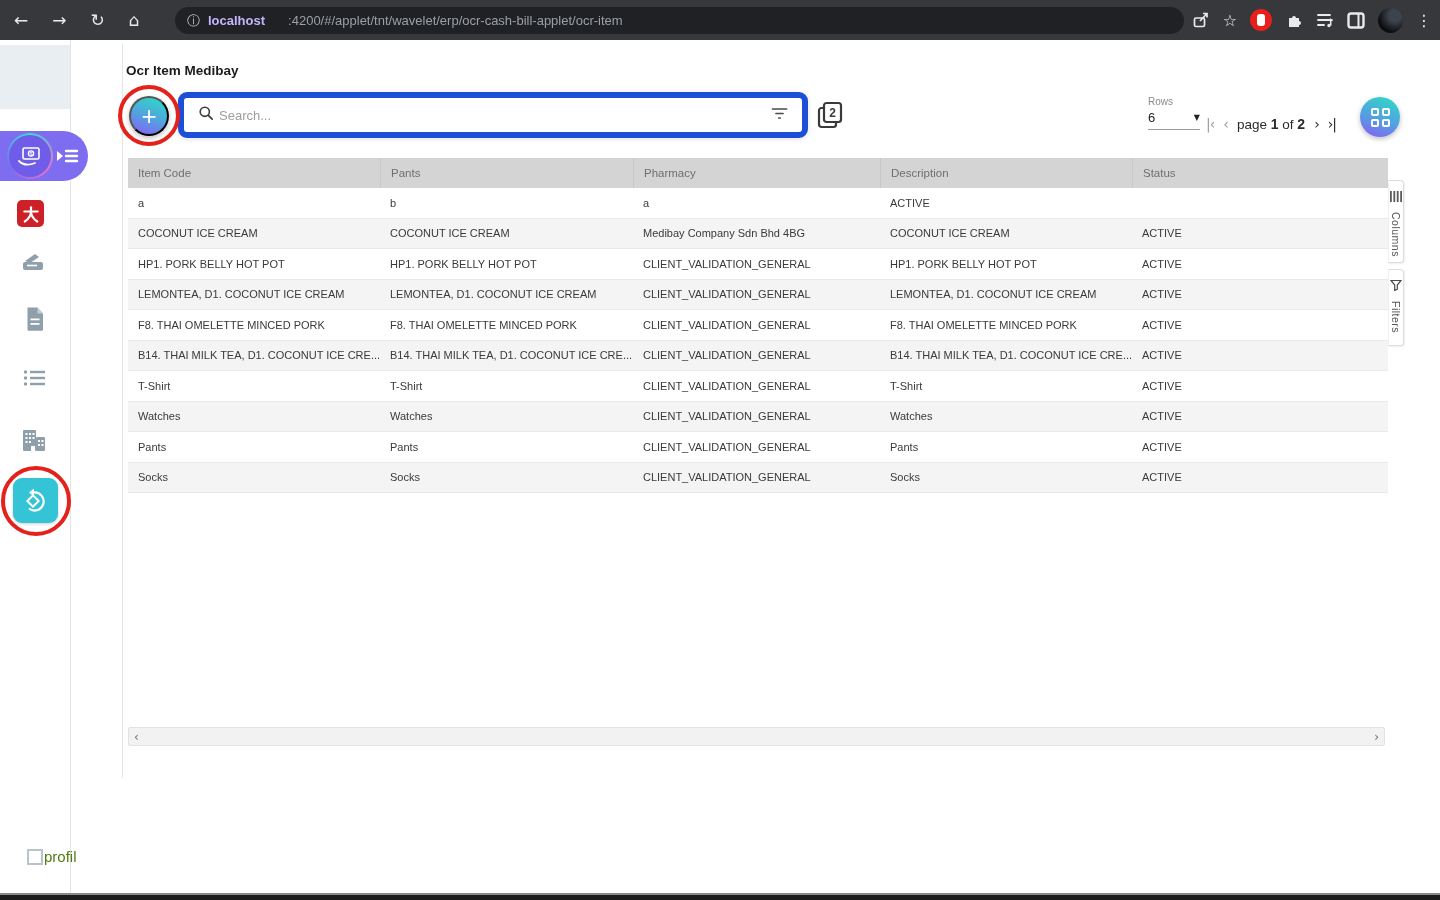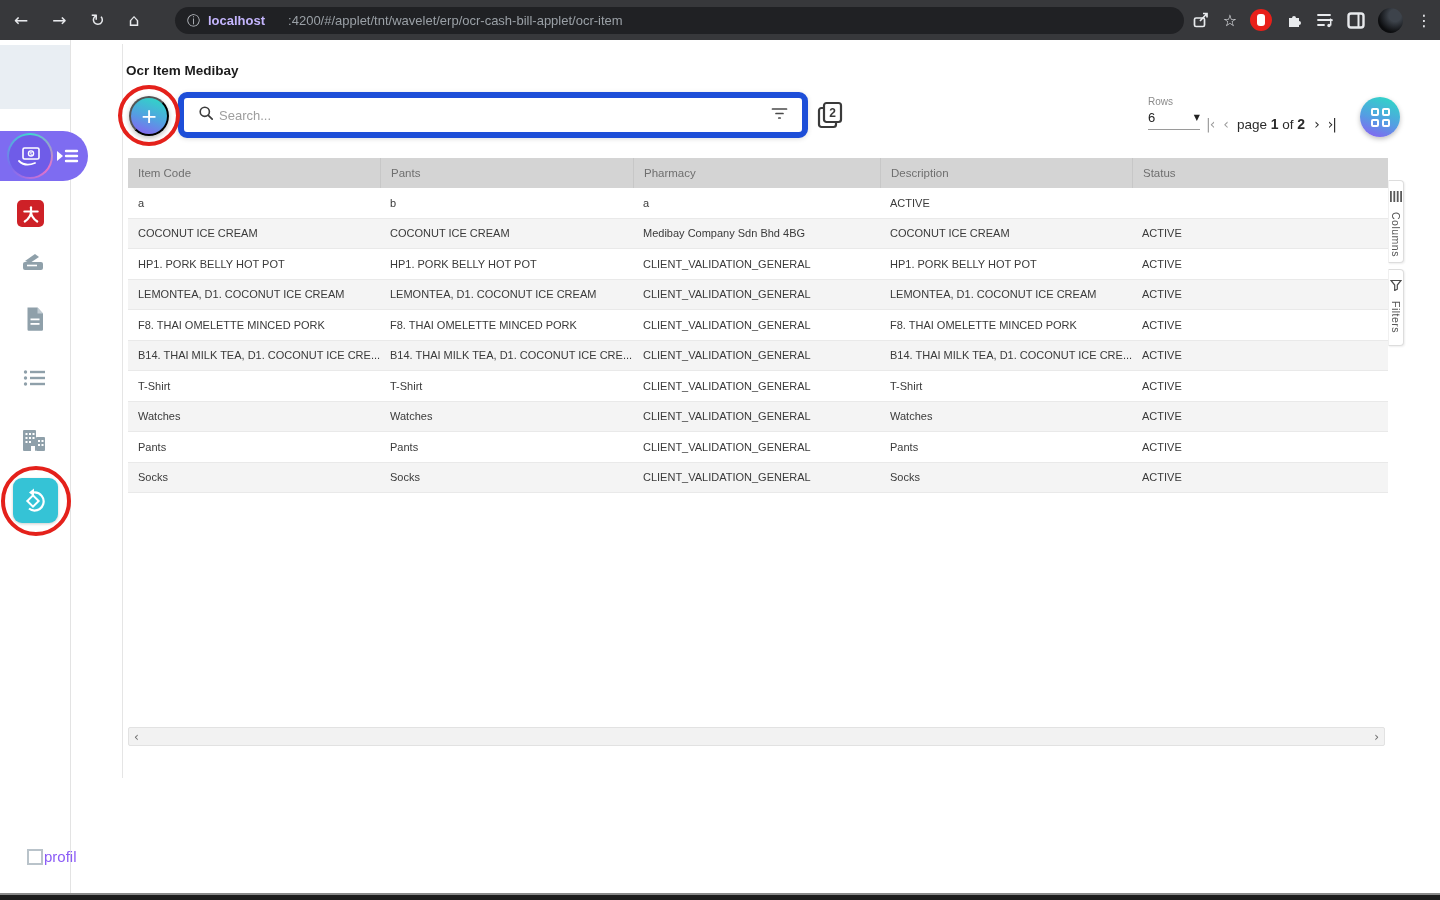--- a/index.html
+++ b/index.html
@@ -31,21 +31,21 @@
     background:conic-gradient(#3fd9cf,#e973c8,#7b6cf0,#3fd9cf); padding:2px; }
   .pill-avatar-inner { width:100%; height:100%; border-radius:50%; background:#6f5ce8;
     display:flex; align-items:center; justify-content:center; }
   .pill-expand { position:absolute; right:9px; top:16px; }
   .sb-item { position:absolute; display:flex; align-items:center; justify-content:center; }
   .red-applet { left:17px; top:200px; width:27px; height:27px; background:#ce2127; border-radius:5px; }
   .teal-btn { left:13px; top:478px; width:45px; height:45px; background:#35c3d6; border-radius:9px;
     box-shadow:0 1px 3px rgba(0,0,0,.2); }
   .profile-box { position:absolute; left:27px; top:848px; display:flex; align-items:center; gap:1px; }
   .profile-check { width:16px; height:16px; border:2px solid #b9c3ca; background:#fff; }
-  .profile-label { font-size:15px; color:#8b5cf6; }
+  .profile-label { font-size:15px; color:#4d7c0f; }
 
   
   .red-circle { position:absolute; border:4px solid #e4211b; border-radius:50%; background:transparent; }
   .circle-add { left:118px; top:85px; width:62px; height:61px; }
   .circle-teal { left:1px; top:466px; width:70px; height:70px; }
 
   
   .panel-border { position:absolute; left:122px; top:44px; width:1px; height:734px; background:#e5e5e5; }
   .page-title { position:absolute; left:126px; top:63px; font-size:13.5px; font-weight:bold; color:#1c1c1c; }
   .add-btn { position:absolute; left:129px; top:96px; width:40px; height:40px; border-radius:50%;

